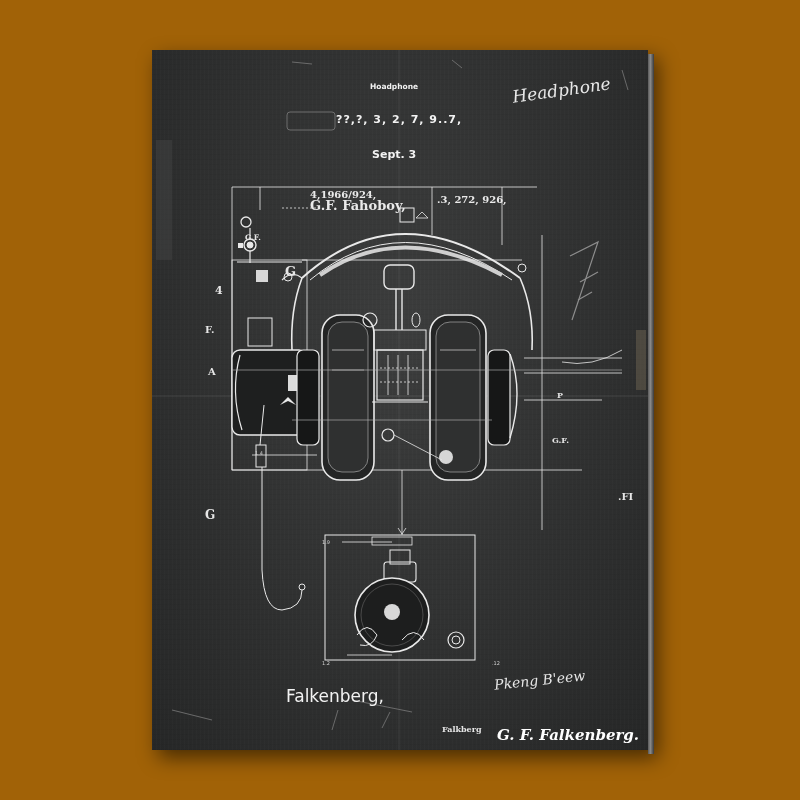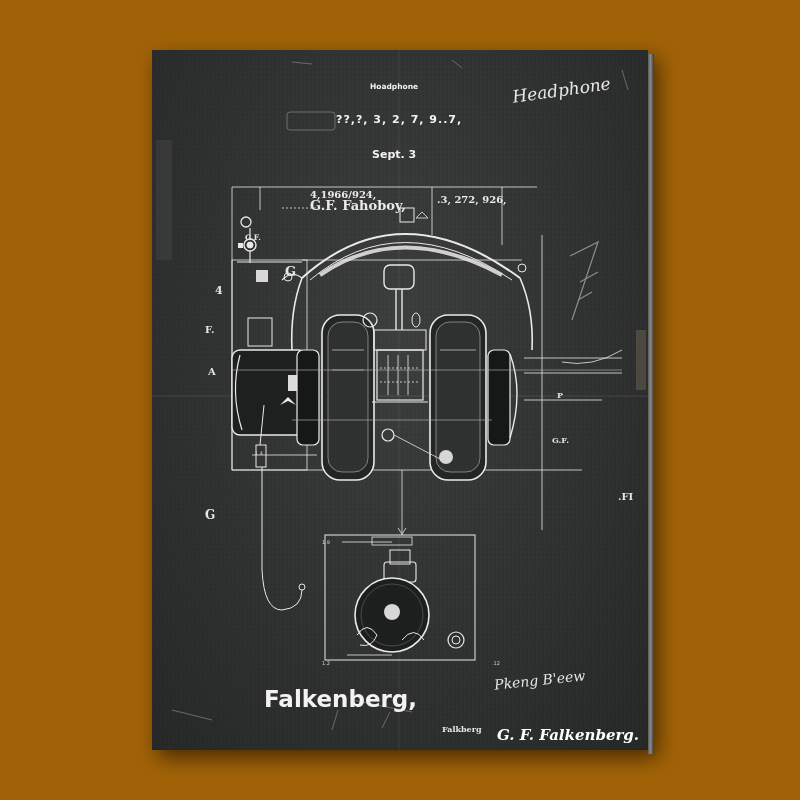--- a/index.html
+++ b/index.html
@@ -50,21 +50,21 @@
     .lbl-gf-top { left: 93px; top: 147px; font-size: 7.5px; }
     .lbl-g1 { left: 133px; top: 178px; font-size: 13px; }
     .lbl-4 { left: 63px; top: 198px; font-size: 11px; }
     .lbl-f { left: 53px; top: 238px; font-size: 10px; }
     .lbl-a { left: 56px; top: 280px; font-size: 10px; }
     .lbl-g2 { left: 53px; top: 422px; font-size: 12px; }
     .lbl-p { left: 405px; top: 304px; font-size: 8px; }
     .lbl-gf-r { left: 400px; top: 349px; font-size: 8px; }
     .lbl-fi { left: 466px; top: 405px; font-size: 10px; }
     .lbl-falkberg { left: 290px; top: 638px; font-size: 8px; font-family: "DejaVu Serif", serif; text-align: right; }
-    .name-bottom { left: 112px; top: 636px; font-size: 23px; font-weight: bold; }
+    .name-bottom { left: 134px; top: 636px; font-size: 17px; font-weight: normal; }
     .sig-right { left: 342px; top: 622px; font-family: "DejaVu Serif", serif; font-style: italic; font-size: 14px; transform: rotate(-6deg); color: #e6e6e6; }
     .sig-script { left: 345px; top: 676px; font-family: "DejaVu Serif", serif; font-style: italic; font-size: 15px; font-weight: bold; color: #ffffff; text-align: right; }
     .dim { font-size: 5px; color: #cfcfcf; }
     .dim-1 { left: 170px; top: 489px; }
     .dim-2 { left: 170px; top: 610px; }
     .dim-3 { left: 340px; top: 610px; }
     .dim-4 { left: 103px; top: 400px; }
   </style>
 </head>
 <body>

